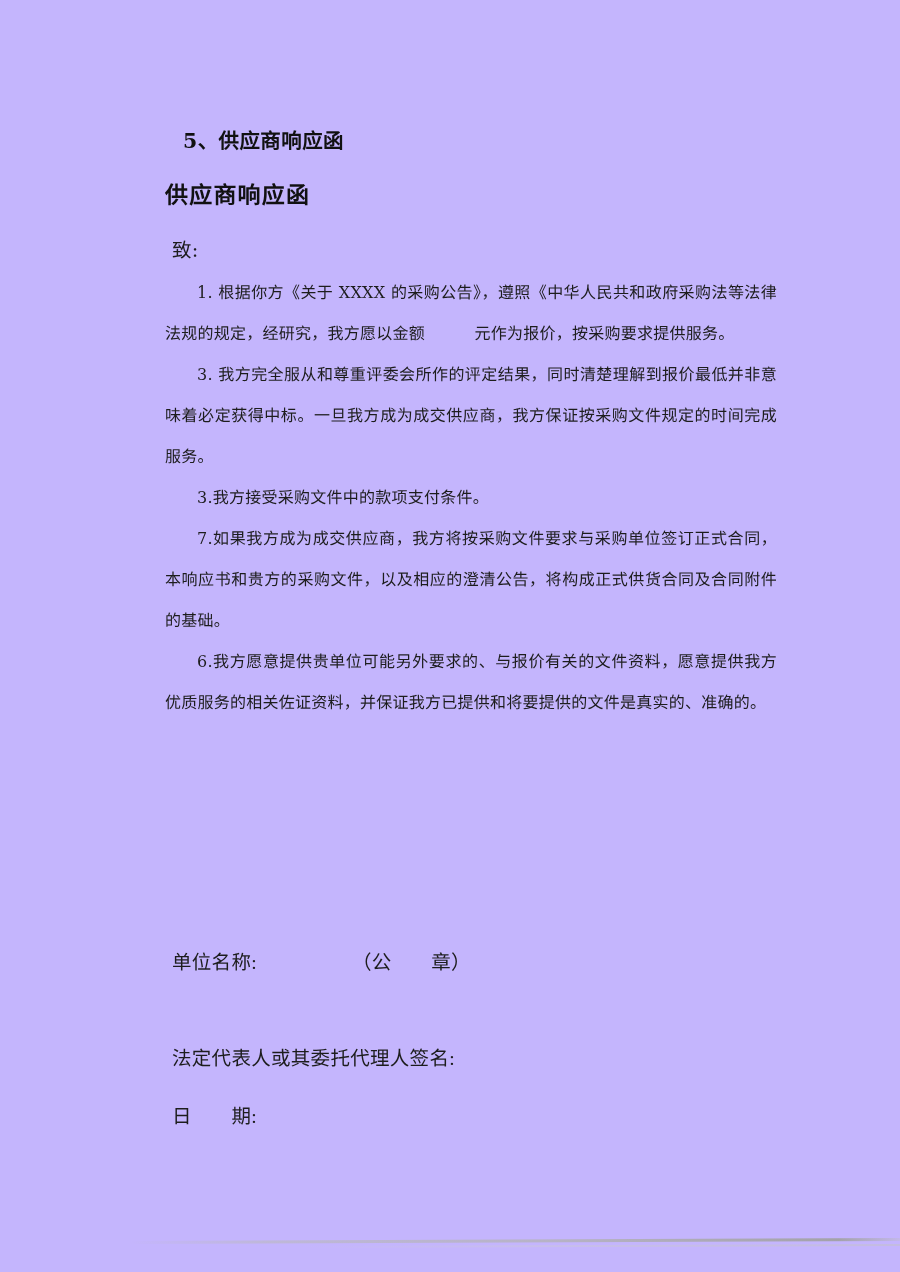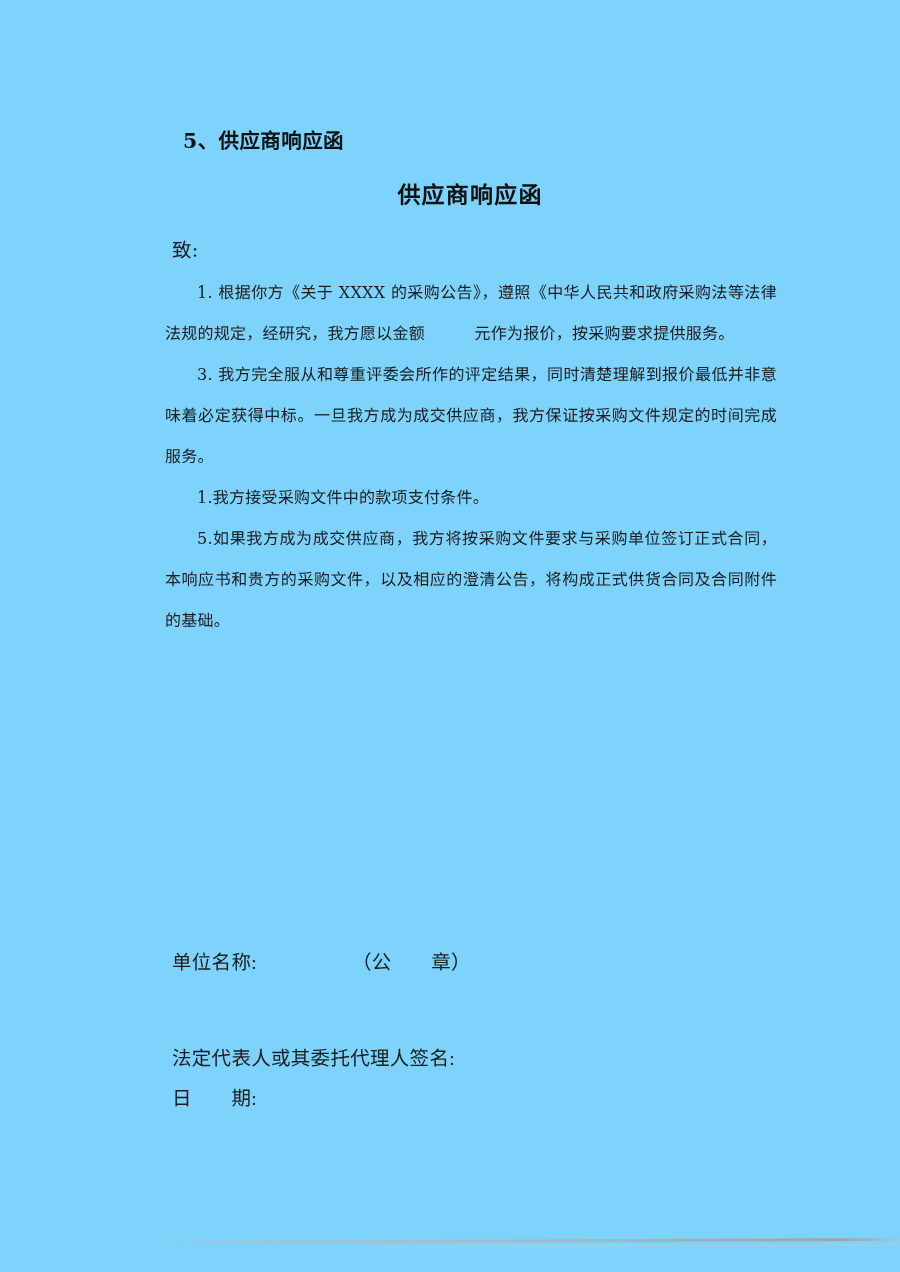--- a/index.html
+++ b/index.html
@@ -10,21 +10,21 @@
   }
   body {
     font-family: "DejaVu Serif", "Liberation Serif", serif;
     color: #1a1a1a;
   }
   .page {
     position: relative;
     width: 900px;
     height: 1272px;
     margin: 0 auto;
-    background: #7dd3fc;
+    background: #c4b5fd;
     overflow: hidden;
     box-sizing: border-box;
   }
 
   
   .scan-edge {
     position: absolute;
     left: 130px;
     right: 0px;
     bottom: 28px;
@@ -74,21 +74,20 @@
     white-space: nowrap;
     color: #111;
   }
 
   
   .doc-title {
     position: absolute;
     left: 0;
     top: 176px;
     width: 610px;
-    text-align: center;
     font-size: 23px;
     font-weight: bold;
     letter-spacing: 1.2px;
     color: #111;
   }
 
   
   .salutation {
     position: absolute;
     left: 7px;
@@ -144,21 +143,21 @@
     letter-spacing: 0.3px;
   }
   .sign-rep {
     position: absolute;
     left: 0;
     top: 96px;
   }
   .sign-date {
     position: absolute;
     left: 0;
-    top: 136px;
+    top: 154px;
   }
 </style>
 </head>
 <body>
 
 <div class="page">
 
   <div class="content">
 
     <div class="section-heading">5、供应商响应函</div>
@@ -167,24 +166,25 @@
 
     <div class="salutation">致:</div>
 
     <div class="body-block">
 
       <p class="para"><span>1.  根据你方《关于 XXXX 的采购公告》，遵照《中华人民共和政府采购法等法律法规的规定，经研究，我方愿以金额</span><span class="gap"></span><span>元作为报价，按采购要求提供服务。</span></p>
 
 
       <p class="para">3.  我方完全服从和尊重评委会所作的评定结果，同时清楚理解到报价最低并非意味着必定获得中标。一旦我方成为成交供应商，我方保证按采购文件规定的时间完成服务。</p>
 
-      <p class="para">1.我方接受采购文件中的款项支付条件。</p>
-
-      <p class="para">5.如果我方成为成交供应商，我方将按采购文件要求与采购单位签订正式合同，本响应书和贵方的采购文件，以及相应的澄清公告，将构成正式供货合同及合同附件的基础。</p>
-
+      <p class="para">3.我方接受采购文件中的款项支付条件。</p>
+
+      <p class="para">7.如果我方成为成交供应商，我方将按采购文件要求与采购单位签订正式合同，本响应书和贵方的采购文件，以及相应的澄清公告，将构成正式供货合同及合同附件的基础。</p>
+
+      <p class="para">6.我方愿意提供贵单位可能另外要求的、与报价有关的文件资料，愿意提供我方优质服务的相关佐证资料，并保证我方已提供和将要提供的文件是真实的、准确的。</p>
 
     </div>
 
     <div class="sign-block">
 
       <div class="sign-row sign-company">单位名称:</div>
 
       <div class="sign-seal">（公　　章）</div>
 
       <div class="sign-row sign-rep">法定代表人或其委托代理人签名:</div>

